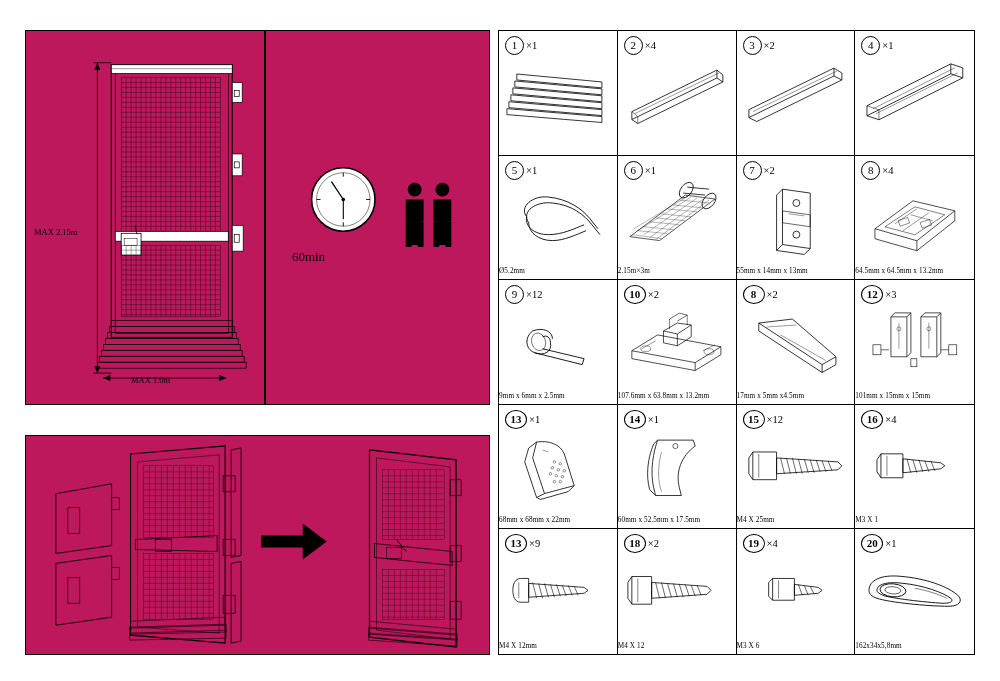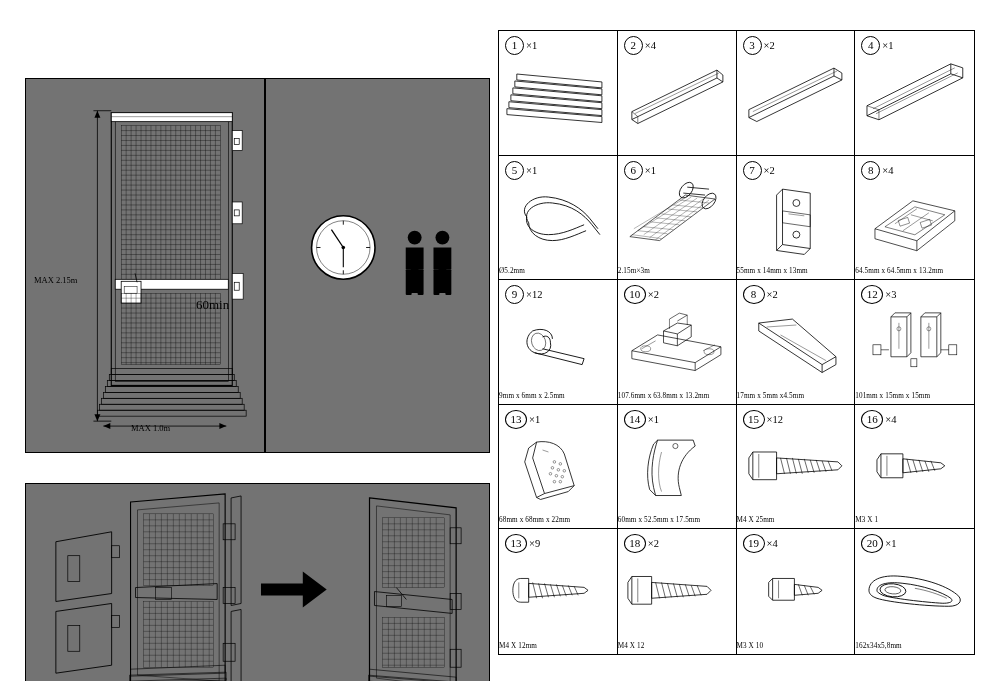--- a/index.html
+++ b/index.html
@@ -1,43 +1,43 @@
 <!DOCTYPE html>
 <html><head>
 <meta charset="utf-8">
 <style>
   html,body{margin:0;padding:0;background:#ffffff;}
   body{width:1000px;height:681px;font-family:"Liberation Serif",serif;color:#000;}
   .page{position:relative;width:1000px;height:681px;}
 
   
   .left-col{position:absolute;left:25px;top:30px;width:465px;height:625px;}
-  .panel{position:absolute;border:1px solid #000;box-sizing:border-box;background:#737373;margin-top:48px;}
+  .panel{position:absolute;border:1px solid #000;box-sizing:border-box;background:#be185d;}
   .panel-dim{left:0;top:0;width:240px;height:375px;}
   .panel-time{left:240px;top:0;width:225px;height:375px;}
   .panel-assembly{left:0;top:405px;width:465px;height:220px;}
 
   
   .parts{position:absolute;left:498px;top:30px;width:477px;height:625px;border:1px solid #000;box-sizing:border-box;
          display:grid;grid-template-columns:repeat(4,1fr);grid-template-rows:repeat(5,1fr);}
   .cell{position:relative;border-right:1px solid #000;border-bottom:1px solid #000;box-sizing:border-box;overflow:hidden;}
   .cell:nth-child(4n){border-right:none;}
   .cell:nth-child(n+17){border-bottom:none;}
   .cell-head{position:absolute;left:6px;top:5px;display:flex;align-items:center;gap:2px;font-size:11px;}
   .numcircle{display:inline-flex;align-items:center;justify-content:center;width:17px;height:17px;
              border:1px solid #000;border-radius:50%;font-size:11px;line-height:1;font-family:"Liberation Serif",serif;}
-  .numcircle.wide{width:20px;}
+  .numcircle.wide{width:20px;font-weight:bold;}
   .qty{font-size:10.5px;letter-spacing:0;}
   .cell-cap{position:absolute;left:0;right:0;bottom:4px;text-align:left;font-size:7.2px;
             font-family:"Liberation Serif",serif;letter-spacing:.1px;}
   .cell-art{position:absolute;left:0;right:0;top:20px;bottom:14px;}
   .cell-art svg{width:100%;height:100%;display:block;}
 
   
-  .clock-label{position:absolute;left:0;right:0;font-size:13px;}
+  .clock-label{position:absolute;left:0;right:0;text-align:center;font-size:13px;}
   .dim-label{position:absolute;font-size:8.5px;font-family:"Liberation Serif",serif;}
   svg{shape-rendering:geometricPrecision;}
 </style>
 </head>
 <body>
 
 <div class="page">
 
   <div class="left-col">
 
@@ -803,21 +803,21 @@
           <path d="M58 30 L82 33 L86 36 L82 39 L58 41 Z"></path>
           <g stroke-width="0.6">
             <path d="M62 30 L66 41"></path>
                 <path d="M68 31 L72 41"></path>
                 <path d="M74 32 L78 40"></path>
           </g>
           <line x1="42" y1="26" x2="42" y2="44" stroke-width="0.5"></line>
         </g>
           </svg>
       </div>
-      <div class="cell-cap">M3 X 10</div>
+      <div class="cell-cap">M3 X 6</div>
     </div>
 
     <div class="cell">
       <div class="cell-head">
         <span class="numcircle wide">20</span>
         <span class="qty">×1</span>
       </div>
       <div class="cell-art">
         <svg viewBox="0 0 119 80">
             <g stroke="#000" fill="none" stroke-width="0.9">

